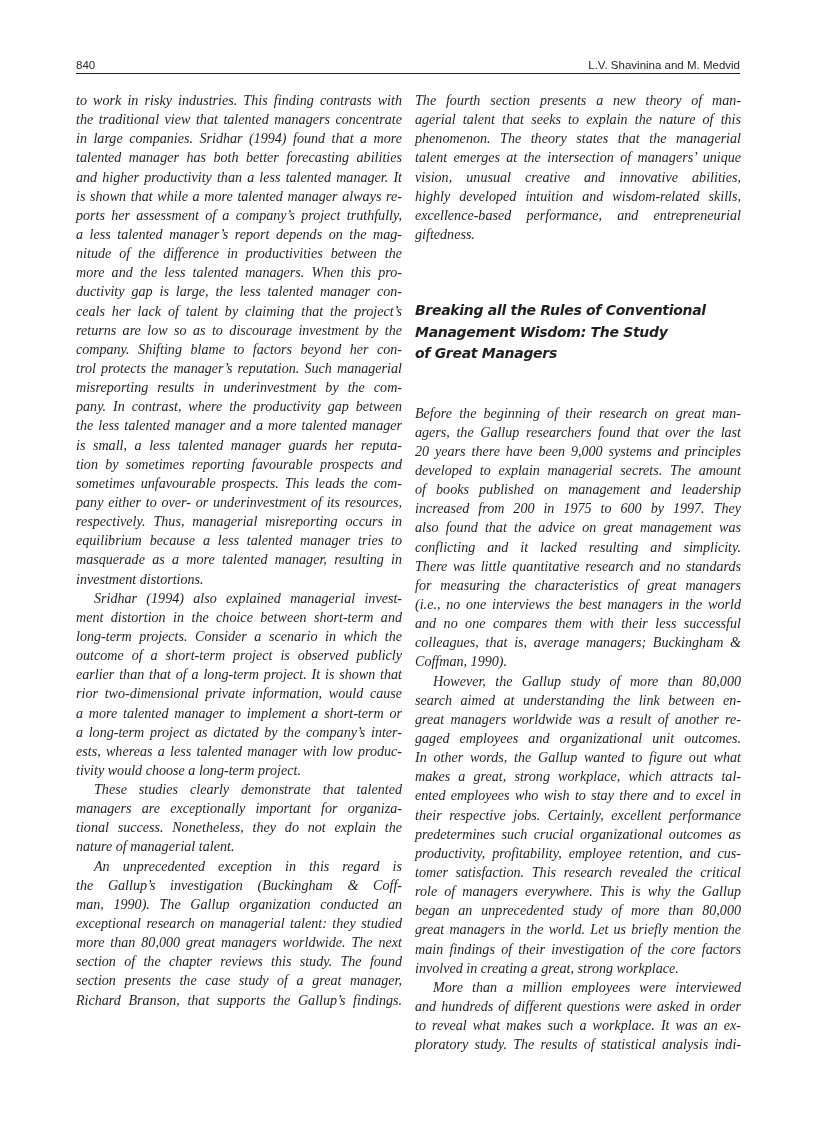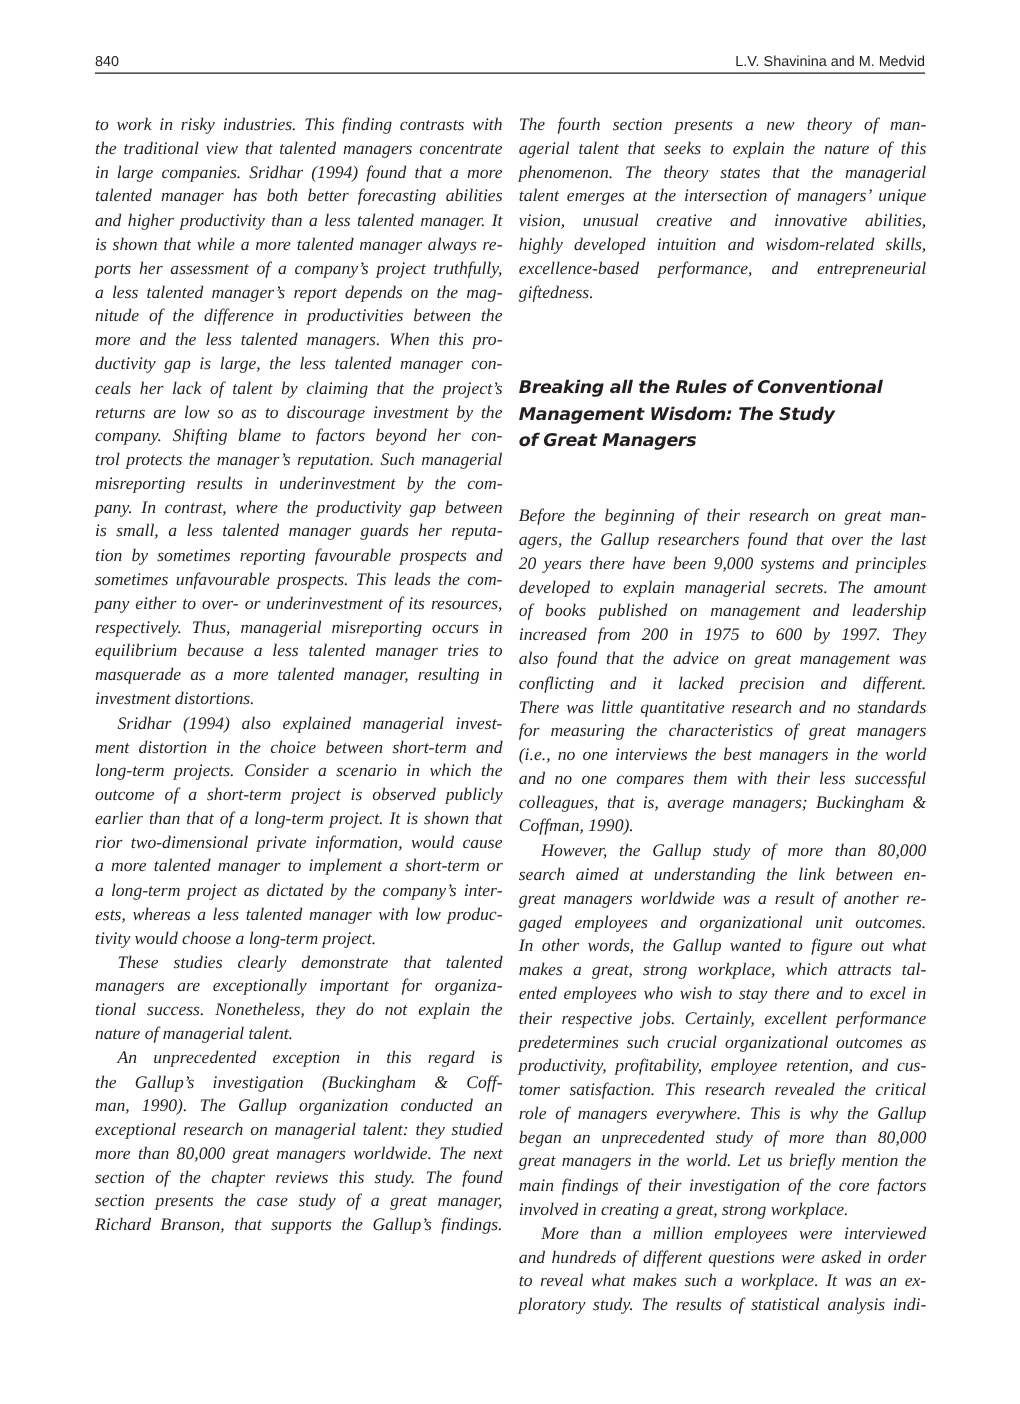--- a/index.html
+++ b/index.html
@@ -10,21 +10,21 @@
     body {
       width: 816px;
       height: 1123px;
       position: relative;
       overflow: hidden;
       color: #231f20;
     }
     .running-head {
       position: absolute;
       left: 76px;
-      top: 42px;
+      top: 57px;
       width: 664px;
       height: 16px;
       border-bottom: 1px solid #231f20;
       font-family: "Liberation Sans", sans-serif;
       font-size: 11.5px;
       line-height: 14px;
       color: #231f20;
     }
     .running-head .page-number {
       position: absolute;
@@ -96,20 +96,21 @@
       <span class="line">a less talented manager’s report depends on the mag-</span>
       <span class="line">nitude of the difference in productivities between the</span>
       <span class="line">more and the less talented managers. When this pro-</span>
       <span class="line">ductivity gap is large, the less talented manager con-</span>
       <span class="line">ceals her lack of talent by claiming that the project’s</span>
       <span class="line">returns are low so as to discourage investment by the</span>
       <span class="line">company. Shifting blame to factors beyond her con-</span>
       <span class="line">trol protects the manager’s reputation. Such managerial</span>
       <span class="line">misreporting results in underinvestment by the com-</span>
       <span class="line">pany. In contrast, where the productivity gap between</span>
+      <span class="line">the less talented manager and a more talented manager</span>
       <span class="line">is small, a less talented manager guards her reputa-</span>
       <span class="line">tion by sometimes reporting favourable prospects and</span>
       <span class="line">sometimes unfavourable prospects. This leads the com-</span>
       <span class="line">pany either to over- or underinvestment of its resources,</span>
       <span class="line">respectively. Thus, managerial misreporting occurs in</span>
       <span class="line">equilibrium because a less talented manager tries to</span>
       <span class="line">masquerade as a more talented manager, resulting in</span>
       <span class="line last">investment distortions.</span>
     </div>
     <div>
@@ -162,21 +163,21 @@
   </h2>
   <div id="right-body">
       <div>
         <span class="line">Before the beginning of their research on great man-</span>
         <span class="line">agers, the Gallup researchers found that over the last</span>
         <span class="line">20 years there have been 9,000 systems and principles</span>
         <span class="line">developed to explain managerial secrets. The amount</span>
         <span class="line">of books published on management and leadership</span>
         <span class="line">increased from 200 in 1975 to 600 by 1997. They</span>
         <span class="line">also found that the advice on great management was</span>
-        <span class="line">conflicting and it lacked precision and different.</span>
+        <span class="line">conflicting and it lacked resulting and simplicity.</span>
         <span class="line">There was little quantitative research and no standards</span>
         <span class="line">for measuring the characteristics of great managers</span>
         <span class="line">(i.e., no one interviews the best managers in the world</span>
         <span class="line">and no one compares them with their less successful</span>
         <span class="line">colleagues, that is, average managers; Buckingham &amp;</span>
         <span class="line last">Coffman, 1990).</span>
       </div>
       <div>
         <span class="line indent">However, the Gallup study of more than 80,000</span>
         <span class="line">search aimed at understanding the link between en-</span>

